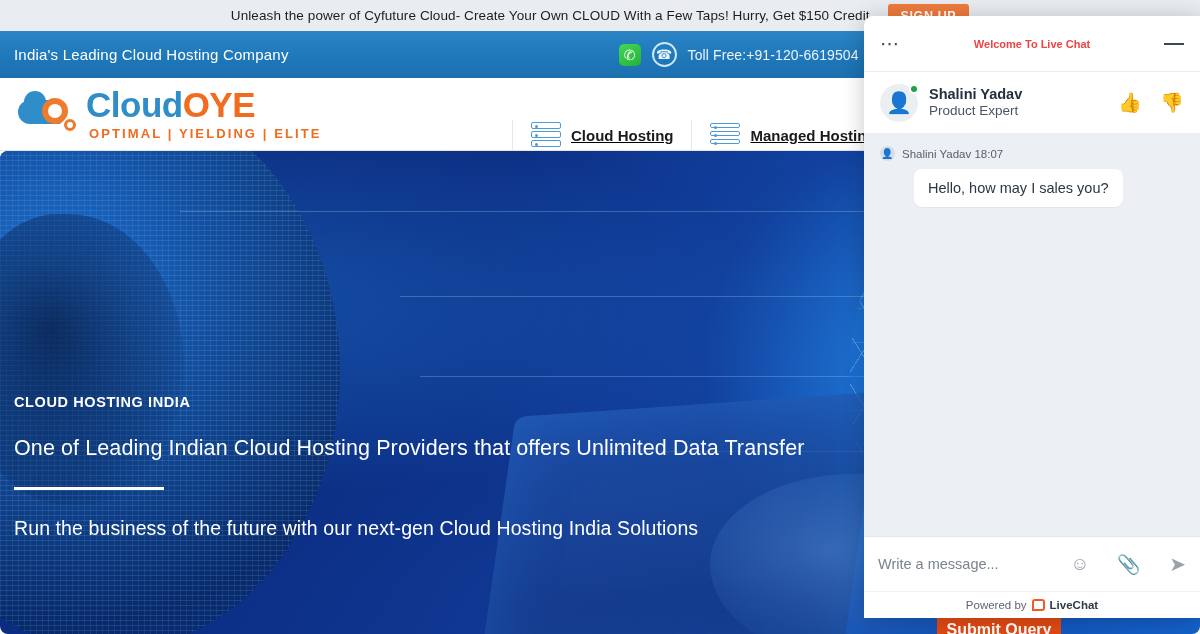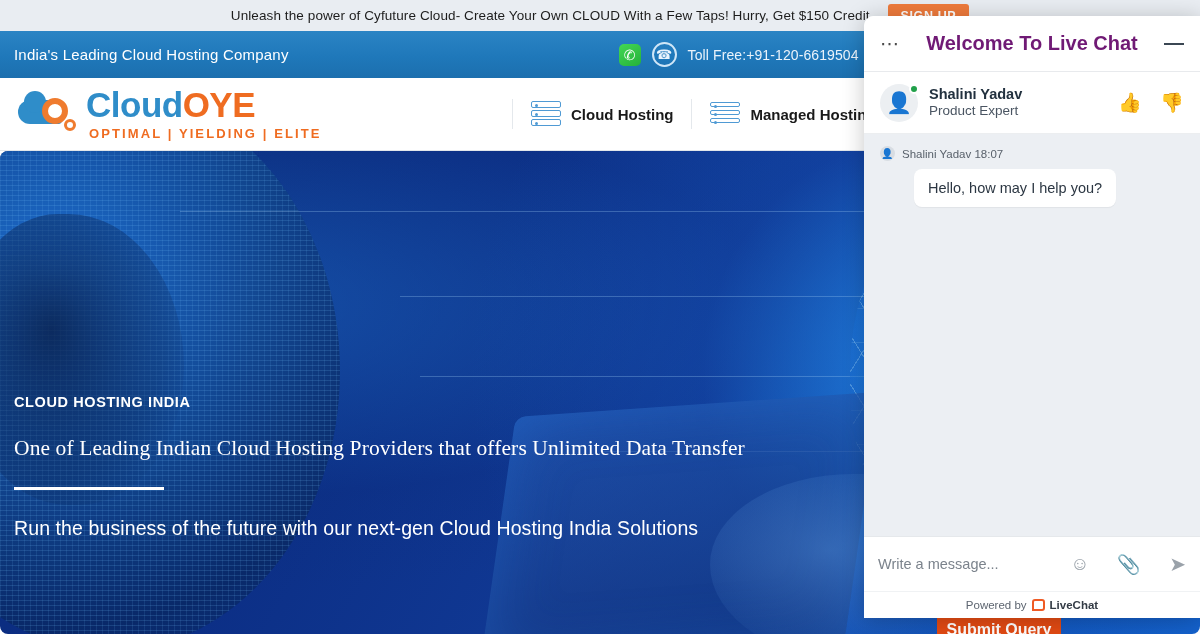--- a/index.html
+++ b/index.html
@@ -71,21 +71,21 @@
     border-radius: 50%; border: 3px solid #ef7b2e; background: #fff;
   }
   .logo-text { margin-left: 6px; }
   .logo-word { font-size: 35px; font-weight: bold; line-height: 1; letter-spacing: -.5px; }
   .logo-blue { color: #2f8dc9; }
   .logo-orange { color: #ef6c21; }
   .logo-tag {
     font-size: 13px; color: #ef6c21; letter-spacing: 2.1px; font-weight: bold;
     margin-top: 4px; margin-left: 3px;
   }
-  .nav { display: flex; align-items: center; flex: 1; }
+  .nav { display: flex; align-items: flex-end; flex: 1; text-decoration: underline; }
   .nav-item {
     display: flex; align-items: center; gap: 10px; padding: 0 18px;
     border-left: 1px solid #e4e8ec; cursor: pointer; white-space: nowrap;
   }
   .nav-label { font-size: 15px; font-weight: bold; color: #1a1a1a; }
 
   
   .srv { width: 30px; height: 30px; position: relative; }
   .srv span {
     position: absolute; left: 0; width: 30px; height: 7px;
@@ -161,21 +161,21 @@
   .hero-hand {
     position:absolute; right: 190px; bottom: -30px; width: 300px; height: 190px;
     background: radial-gradient(ellipse at 40% 40%, rgba(90,150,220,.45), rgba(20,60,140,0) 70%);
     border-radius: 50% 40% 45% 55%;
   }
   .hero-content { position: absolute; left: 14px; top: 243px; width: 830px; }
   .hero-kicker {
     color: #fff; font-size: 14.5px; font-weight: bold; letter-spacing: .6px;
     text-transform: uppercase;
   }
-  .hero-title { color: #fff; font-size: 21.5px; margin-top: 26px; letter-spacing: .1px; font-weight: normal; font-family: Liberation Serif, serif; }
+  .hero-title { color: #fff; font-size: 21.5px; margin-top: 26px; letter-spacing: .1px; font-weight: normal; }
   .hero-rule { width: 150px; height: 3px; background: #fff; margin-top: 26px; }
   .hero-sub { color: #fff; font-size: 19.5px; margin-top: 27px; font-weight: normal; letter-spacing: .1px; }
 
   .submit-query {
     position: absolute; left: 937px; top: 614px; width: 124px; height: 32px;
     background: #e24a13; color: #fff; border: none; font-size: 16px; font-weight: bold;
     cursor: pointer;
   }
 
   
@@ -185,21 +185,21 @@
     box-shadow: 0 2px 22px rgba(0,0,0,.22);
     display: flex; flex-direction: column; overflow: hidden;
   }
   .chat-head {
     height: 56px; display: flex; align-items: center; padding: 0 16px;
     border-bottom: 1px solid #e8eaed; background: #fff; position: relative;
   }
   .chat-menu { color: #4a4a4a; font-size: 19px; letter-spacing: 2px; cursor: pointer; line-height: 1; }
   .chat-title {
     position: absolute; left: 0; right: 0; text-align: center;
-    font-size: 20px; font-weight: bold; color: #701a75; pointer-events: none;
+    font-size: 11px; font-weight: bold; color: #ef4444; pointer-events: none;
   }
   .chat-min {
     margin-left: auto; width: 20px; height: 2px; background: #3b4753; cursor: pointer;
   }
   .agent-row {
     height: 62px; display: flex; align-items: center; padding: 0 16px; gap: 11px;
     background: #fff; border-bottom: 1px solid #eceef0;
   }
   .avatar {
     width: 38px; height: 38px; border-radius: 50%; background: #eceff2;
@@ -347,21 +347,21 @@
         <span>👎</span>
       </div>
     </div>
 
     <div class="chat-body">
       <div>
         <div class="msg-meta">
           <span class="mini-av">👤</span>
           <span>Shalini Yadav 18:07</span>
         </div>
-        <div class="bubble">Hello, how may I help you?</div>
+        <div class="bubble">Hello, how may I sales you?</div>
       </div>
     </div>
 
     <div class="chat-input">
       <span class="ph">Write a message...</span>
       <span class="ic">☺</span>
       <span class="ic">📎</span>
       <span class="ic send">➤</span>
     </div>
 

